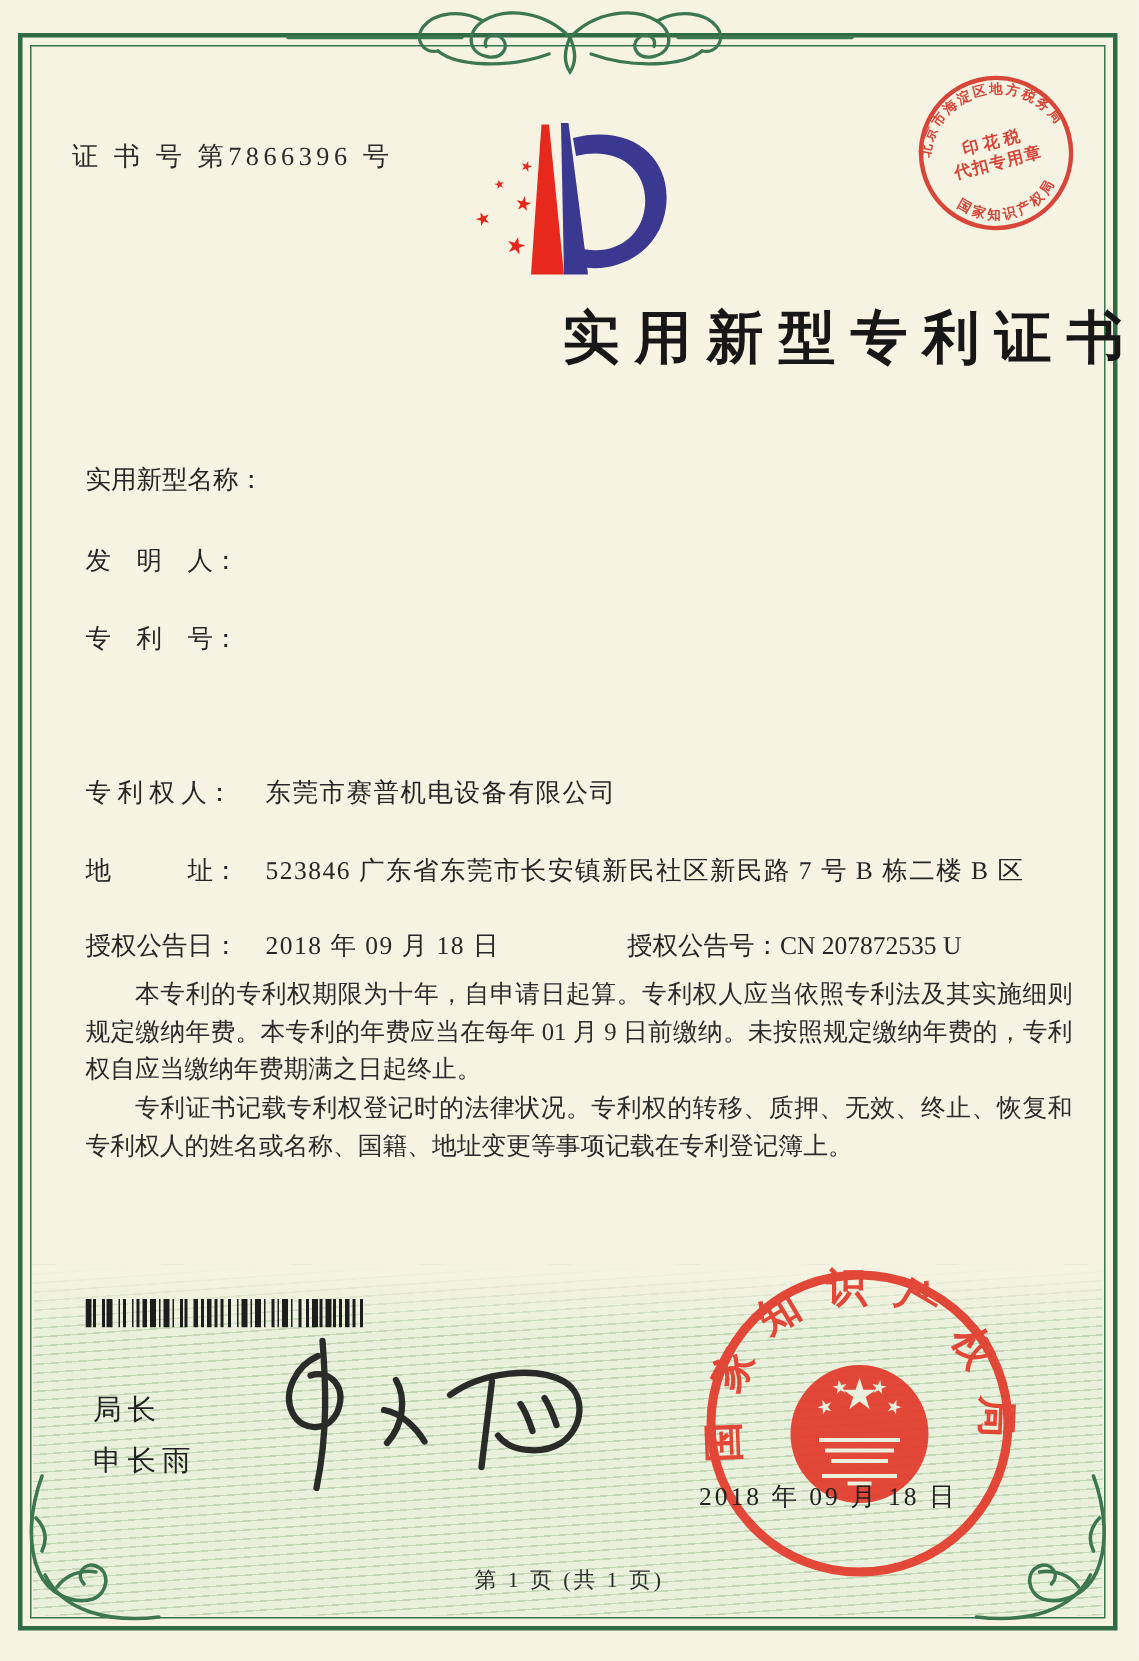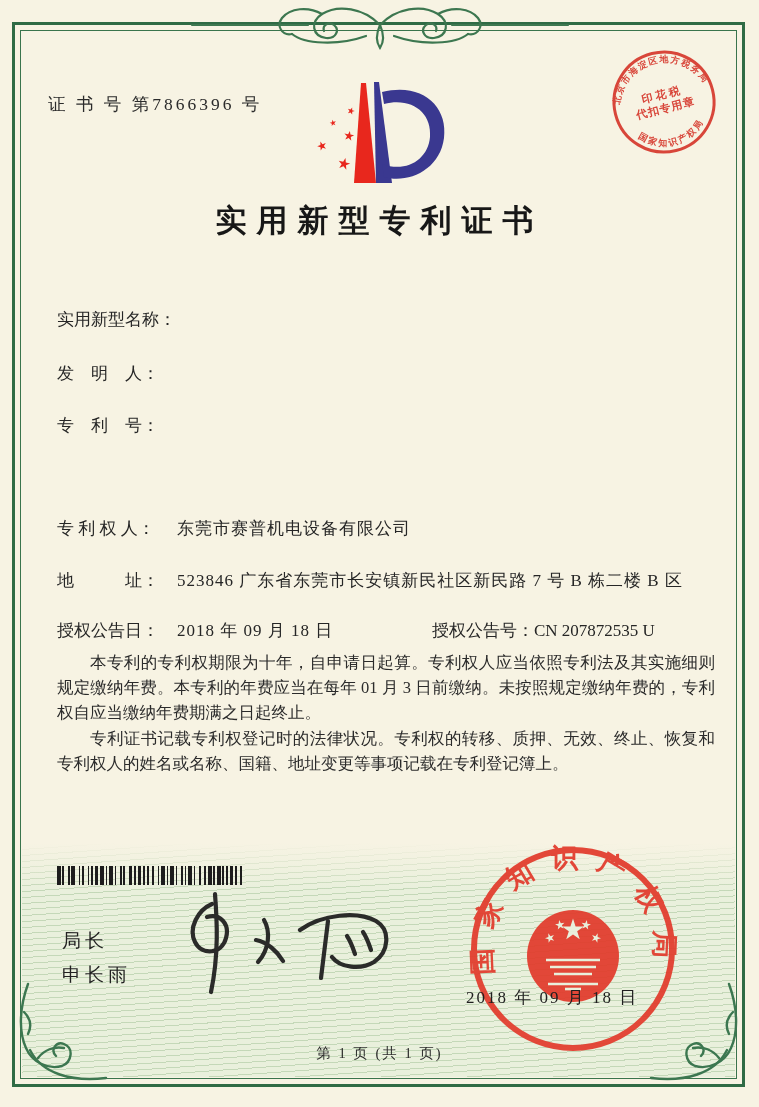--- a/index.html
+++ b/index.html
@@ -16,28 +16,28 @@
   .guilloche{position:absolute;left:22px;right:24px;top:843px;bottom:30px;
     background-color:#e9f0dc;
     background-image:repeating-linear-gradient(176deg, rgba(110,160,100,.30) 0 1px, rgba(0,0,0,0) 1px 6px);}
   .guilloche:before{content:"";position:absolute;left:0;right:0;top:0;height:46px;
     background:linear-gradient(#f7f3e3, rgba(247,243,227,0));}
 
   .certno{position:absolute;left:48px;top:92px;font-size:17.5px;letter-spacing:3px;color:#2b2b2b;}
 
   .logo{position:absolute;left:300px;top:80px;width:160px;height:120px;}
 
-  .title{position:absolute;left:0;top:200px;width:100%;text-align:center;
-    font-size:31px;font-weight:700;letter-spacing:10px;color:#171717;}
+  .title{position:absolute;left:0;top:200px;width:100%;text-align:right;
+    font-size:38px;font-weight:700;letter-spacing:10px;color:#171717;}
 
   .fields{position:absolute;left:57px;right:44px;top:308px;height:370px;font-size:17px;color:#262626;}
   .frow{position:absolute;left:0;right:0;display:flex;line-height:24px;}
   .frow .lbl{flex:0 0 120px;white-space:nowrap;}
   .frow .val{flex:1;letter-spacing:1px;}
-  .grant-pair{position:absolute;left:375px;top:0;white-space:nowrap;}
+  .grant-pair{position:absolute;left:361px;top:0;white-space:nowrap;}
 
   .paras{position:absolute;left:57px;right:44px;top:650px;font-size:16.5px;
     line-height:25.2px;color:#2b2b2b;text-align:justify;}
   .paras p{margin:0;text-indent:2em;}
 
   .barcode{position:absolute;left:57px;top:866px;width:216px;height:19px;
     display:flex;align-items:stretch;overflow:hidden;}
   .barcode span{display:block;height:100%;}
   .barcode .b{background:#1d1d1d;}
 
@@ -164,21 +164,21 @@
     <div class="frow" style="top:311px">
       <span class="lbl">授权公告日：</span>
       <span class="val">2018 年 09 月 18 日</span>
       <span class="grant-pair">
         <span>授权公告号：</span><span>CN 207872535 U</span>
       </span>
     </div>
   </div>
 
   <div class="paras">
-    <p>本专利的专利权期限为十年，自申请日起算。专利权人应当依照专利法及其实施细则规定缴纳年费。本专利的年费应当在每年 01 月 3 日前缴纳。未按照规定缴纳年费的，专利权自应当缴纳年费期满之日起终止。</p>
+    <p>本专利的专利权期限为十年，自申请日起算。专利权人应当依照专利法及其实施细则规定缴纳年费。本专利的年费应当在每年 01 月 9 日前缴纳。未按照规定缴纳年费的，专利权自应当缴纳年费期满之日起终止。</p>
     <p>专利证书记载专利权登记时的法律状况。专利权的转移、质押、无效、终止、恢复和专利权人的姓名或名称、国籍、地址变更等事项记载在专利登记簿上。</p>
   </div>
 
   <div class="barcode">
       <span class="b" style="width: 3.6px;"></span>
       <span style="width: 1.8px;"></span>
       <span class="b" style="width: 1.8px;"></span>
       <span style="width: 3.6px;"></span>
       <span class="b" style="width: 1.8px;"></span>
       <span style="width: 1.8px;"></span>

